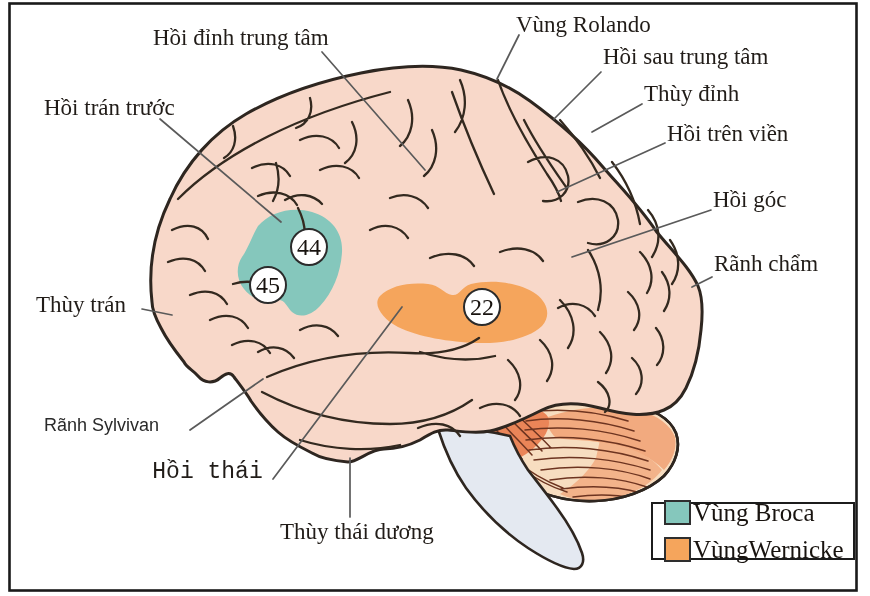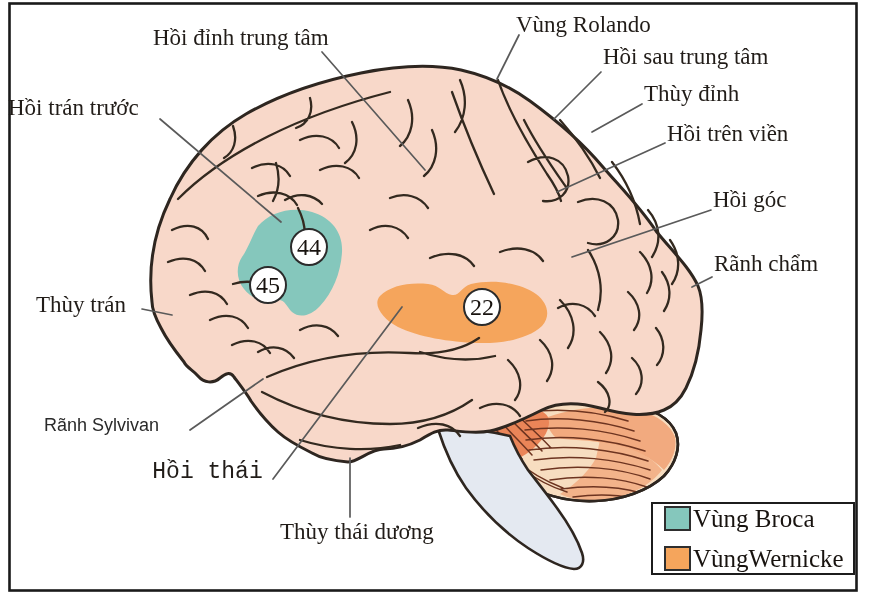--- a/index.html
+++ b/index.html
@@ -8,21 +8,21 @@
     font-family:"Liberation Serif","DejaVu Serif",serif;overflow:hidden;
   }
   #art{position:absolute;left:0;top:0;}
   .lbl{
     position:absolute;white-space:nowrap;color:#211c18;
     font-size:23px;line-height:1.05;letter-spacing:0px;
   }
   .lbl.sans{font-family:"Liberation Sans","DejaVu Sans",sans-serif;font-size:18px;color:#2a2a2a;}
   .lbl.twoline{white-space:normal;text-align:center;width:135px;line-height:33px;}
   .legend{
-    position:absolute;left:651px;top:502px;width:204px;height:73px;
+    position:absolute;left:651px;top:502px;width:204px;height:58px;
     background:#ffffff;border:2px solid #1c1c1c;box-sizing:border-box;
     display:flex;flex-direction:column;justify-content:center;gap:12px;
     padding-left:11px;
   }
   .legend-row{display:flex;align-items:center;height:31px;}
   .swatch{
     width:27px;height:25px;border:2px solid #2e2e2e;box-sizing:border-box;
     flex:0 0 auto;margin-right:2px;
   }
   .legend-label{font-size:25px;color:#18130f;line-height:1;}
@@ -89,21 +89,21 @@
     </g>
   </svg>
 
   <div class="lbl" style="left:153px;top:26px;">Hồi đỉnh trung tâm</div>
   <div class="lbl" style="left:516px;top:13px;">Vùng Rolando</div>
   <div class="lbl" style="left:603px;top:45px;">Hồi sau trung tâm</div>
   <div class="lbl" style="left:644px;top:82px;">Thùy đỉnh</div>
   <div class="lbl" style="left:667px;top:122px;">Hồi trên viền</div>
   <div class="lbl" style="left:713px;top:188px;">Hồi góc</div>
   <div class="lbl" style="left:714px;top:252px;">Rãnh chẩm</div>
-  <div class="lbl" style="left:8px;top:96px;">Hồi trán trước</div>
+  <div class="lbl" style="left:8px;top:96px;padding-left:36px;">Hồi trán trước</div>
   <div class="lbl" style="left:36px;top:293px;">Thùy trán</div>
   <div class="lbl sans" style="left:44px;top:416px;">Rãnh Sylvivan</div>
   <div class="lbl twoline" style="left:140px;top:456px;font-family:Liberation Mono, monospace;">
     <span>Hồi thái</span><br>
   </div>
   <div class="lbl" style="left:280px;top:520px;">Thùy thái dương</div>
 
   <div class="legend">
     <div class="legend-row">
       <span class="swatch" style="background-color: rgb(133, 199, 188);"></span>

